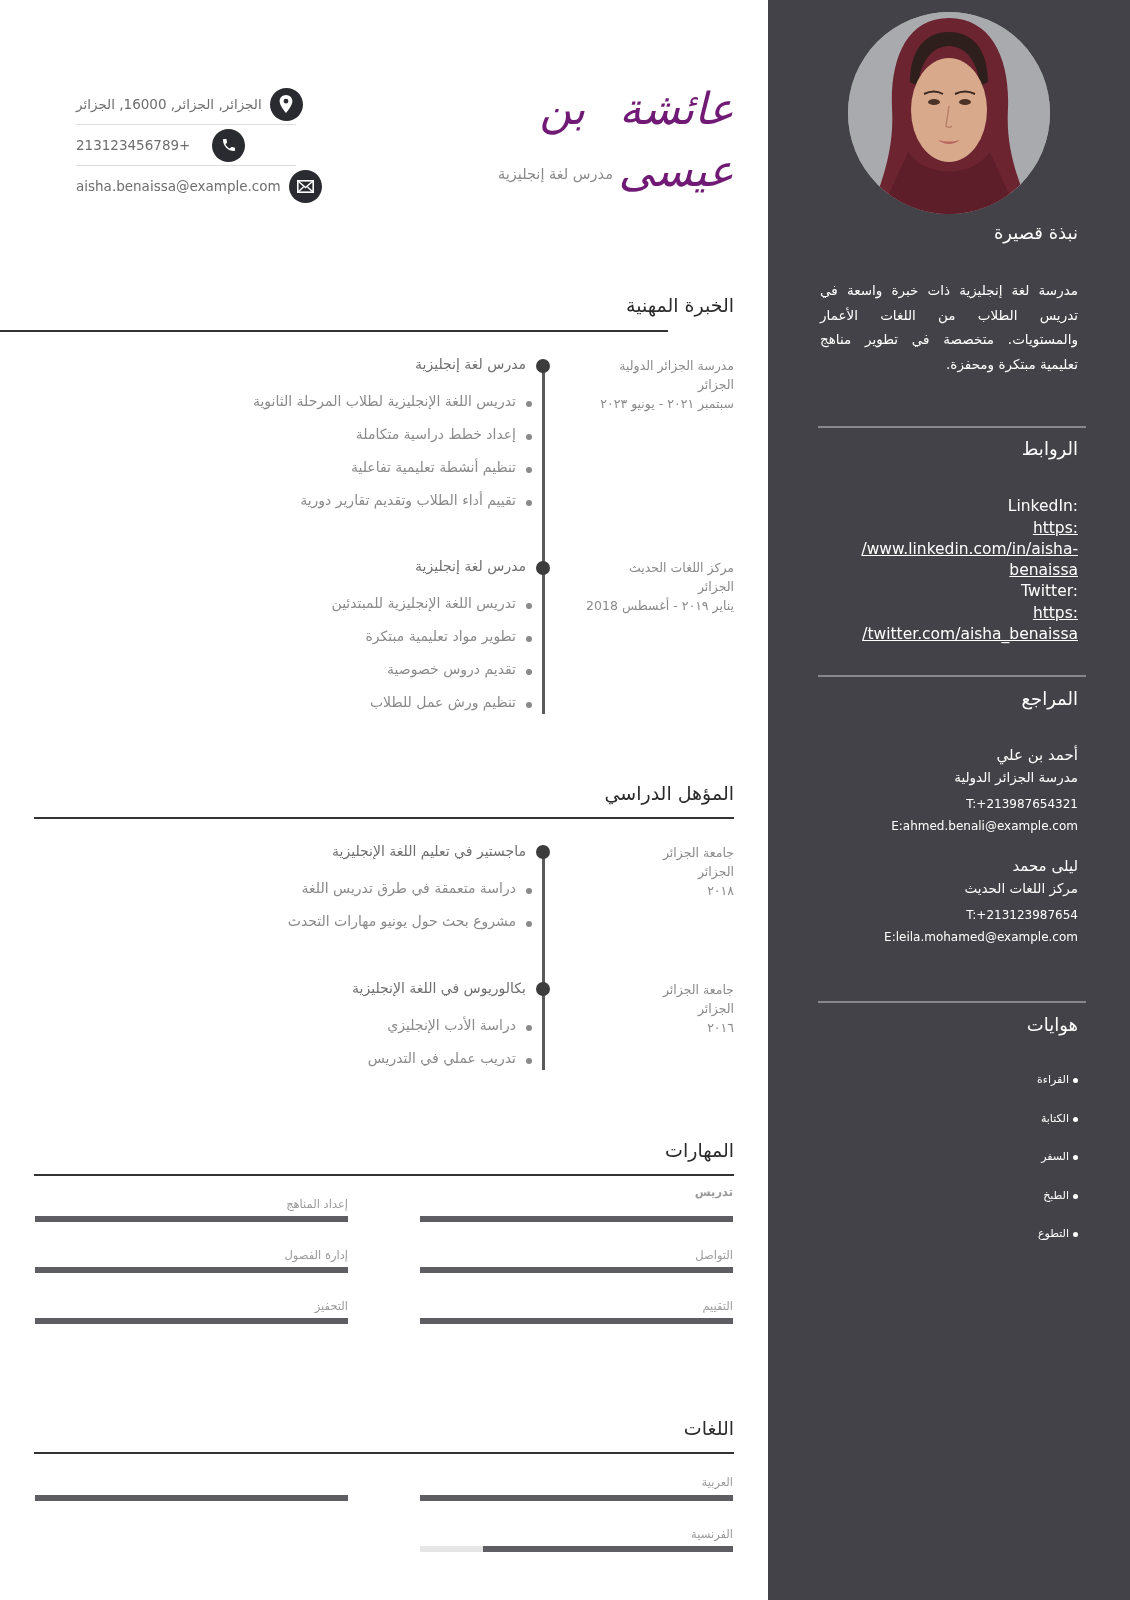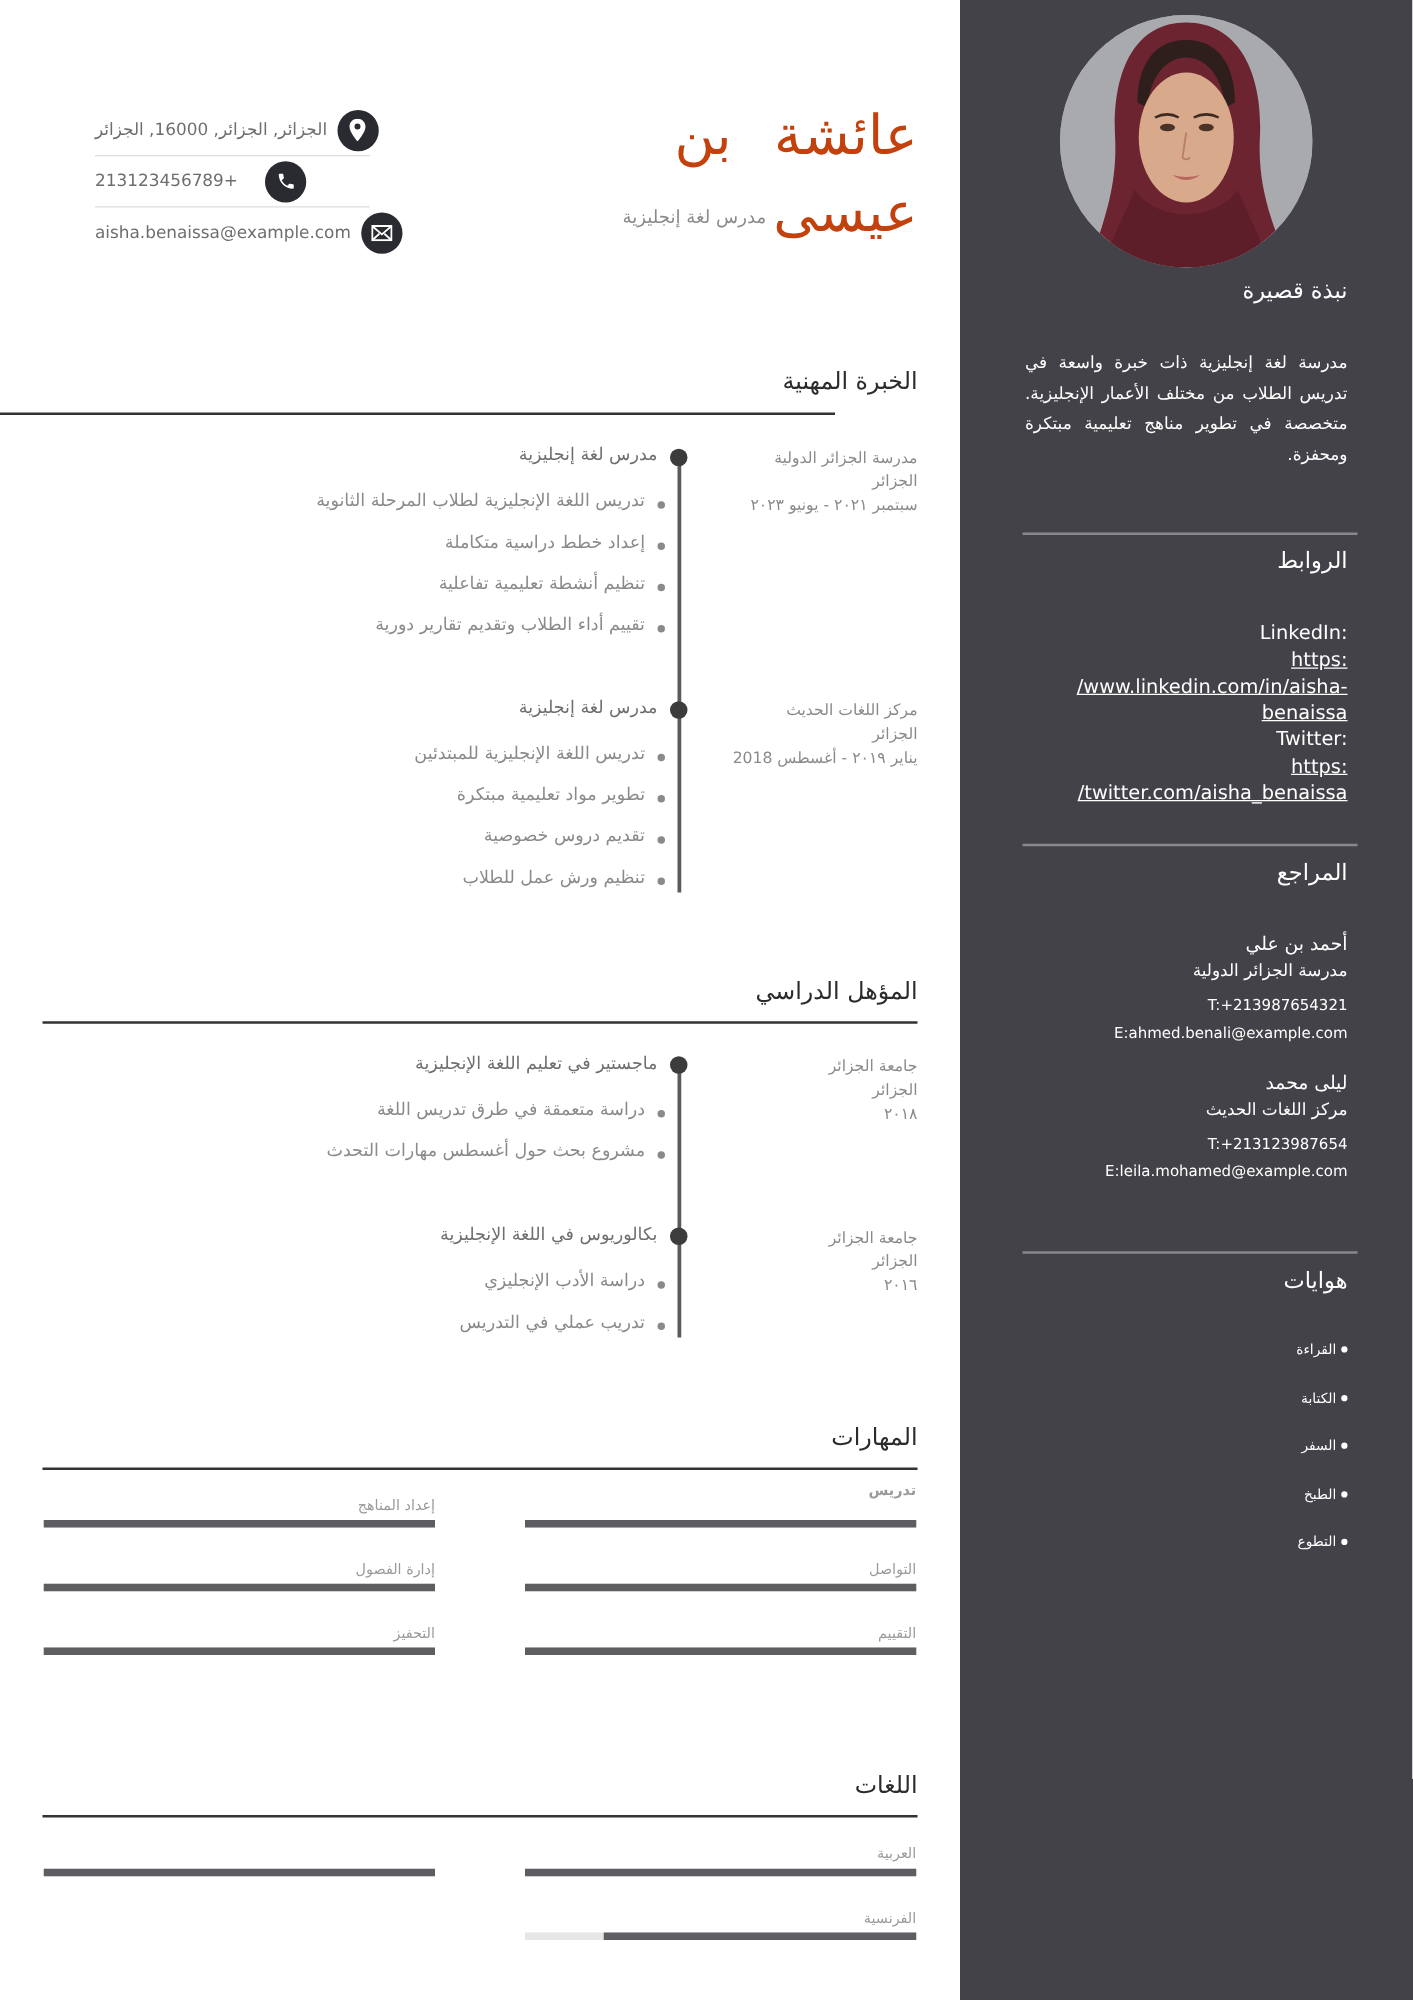--- a/index.html
+++ b/index.html
@@ -14,21 +14,21 @@
   .sb-rule { position: absolute; left: 50px; width: 268px; height: 2px; background: #88878c; }
   .sb-link-label { position: absolute; right: 52px; font-family: "DejaVu Sans", sans-serif; font-size: 15.5px; color: #ffffff; }
   .sb-link { position: absolute; right: 52px; width: 260px; font-family: "DejaVu Sans", sans-serif; font-size: 15.5px; color: #ffffff; text-decoration: underline; text-align: right; line-height: 21px; direction: ltr; }
   .ref-name { position: absolute; right: 52px; font-size: 15px; color: #ffffff; }
   .ref-org { position: absolute; right: 52px; font-size: 13.5px; color: #ffffff; }
   .ref-line { position: absolute; right: 52px; font-family: "DejaVu Sans", sans-serif; font-size: 12px; color: #ffffff; white-space: nowrap; }
   .hobby { position: absolute; right: 52px; font-size: 11px; color: #ffffff; }
   .hobby::before { content: ""; display: inline-block; width: 5px; height: 5px; background: #fff; border-radius: 50%; margin-left: 4px; vertical-align: middle; }
 
   
-  .name { position: absolute; right: 396px; top: 78px; width: 200px; font-size: 44px; line-height: 62px; color: #c2410c; text-align: right; word-spacing: 20px; }
+  .name { position: absolute; right: 396px; top: 78px; width: 200px; font-size: 44px; line-height: 62px; color: #701a75; text-align: right; word-spacing: 20px; font-style: italic; }
   .jobtitle { position: absolute; right: 412px; top: 162px; width: 220px; font-size: 14.5px; color: #8a8a8a; text-align: left; line-height: 24px; }
   .contact-row { position: absolute; left: 76px; width: 252px; height: 40px; display: flex; align-items: center; justify-content: flex-start; flex-direction: row; }
   .contact-row .ic { width: 33px; height: 33px; border-radius: 50%; background: #2a2b30; display: flex; align-items: center; justify-content: center; flex: none; }
   .contact-row .txt { font-size: 13.5px; color: #6e6e6e; margin-right: 8px; white-space: nowrap; }
   .contact-row .txt.latin { font-family: "DejaVu Sans", sans-serif; font-size: 13.5px; }
   .contact-rule { position: absolute; left: 76px; width: 220px; height: 1px; background: #dedede; }
 
   .sec-title { position: absolute; right: 396px; font-size: 19px; color: #2b2b2b; }
   .sec-rule { position: absolute; height: 2px; background: #333; }
 
@@ -115,21 +115,21 @@
   <div class="timeline-line" style="top:852px; height:218px;"></div>
 
   <div class="dot" style="top:845px;"></div>
   <div class="entry-role" style="top:843px;">ماجستير في تعليم اللغة الإنجليزية</div>
   <div class="entry-meta" style="top:843px;">
     <div>جامعة الجزائر</div>
     <div>الجزائر</div>
     <div>٢٠١٨</div>
   </div>
   <div class="bullet" style="top:880px;">دراسة متعمقة في طرق تدريس اللغة</div>
-  <div class="bullet" style="top:913px;">مشروع بحث حول أغسطس مهارات التحدث</div>
+  <div class="bullet" style="top:913px;">مشروع بحث حول يونيو مهارات التحدث</div>
 
   <div class="dot" style="top:982px;"></div>
   <div class="entry-role" style="top:980px;margin-left:28px;">بكالوريوس في اللغة الإنجليزية</div>
   <div class="entry-meta" style="top:980px;">
     <div>جامعة الجزائر</div>
     <div>الجزائر</div>
     <div>٢٠١٦</div>
   </div>
   <div class="bullet" style="top:1017px;">دراسة الأدب الإنجليزي</div>
   <div class="bullet" style="top:1050px;">تدريب عملي في التدريس</div>
@@ -199,21 +199,21 @@
       <path d="M107 82 Q117 77 127 82" stroke="#3a2a22" stroke-width="2" fill="none"></path>
 
       <path d="M101 94 L98 114 Q101 117 104 114" stroke="#b98068" stroke-width="1.5" fill="none"></path>
       <path d="M90 128 Q101 136 112 128 Q101 131 90 128 Z" fill="#b8675f"></path>
 
       <path d="M60 140 C78 166 124 166 142 140 L170 202 L32 202 Z" fill="#5e1e29"></path>
     </svg>
   </div>
 
   <div class="sb-title" style="top:222px;">نبذة قصيرة</div>
-  <div class="sb-text" style="top:278px;">مدرسة لغة إنجليزية ذات خبرة واسعة في تدريس الطلاب من مختلف الأعمار الإنجليزية. متخصصة في تطوير مناهج تعليمية مبتكرة ومحفزة.</div>
+  <div class="sb-text" style="top:278px;">مدرسة لغة إنجليزية ذات خبرة واسعة في تدريس الطلاب من اللغات الأعمار والمستويات. متخصصة في تطوير مناهج تعليمية مبتكرة ومحفزة.</div>
 
   <div class="sb-rule" style="top:426px;"></div>
 
   <div class="sb-title" style="top:438px;">الروابط</div>
   <div class="sb-link-label" style="top:497px;" dir="ltr">LinkedIn:</div>
   <a class="sb-link" style="top:518px;">https: /www.linkedin.com/in/aisha-benaissa</a>
   <div class="sb-link-label" style="top:582px;" dir="ltr">Twitter:</div>
   <a class="sb-link" style="top:603px; width:264px;">https: /twitter.com/aisha_benaissa</a>
 
   <div class="sb-rule" style="top:675px;"></div>

